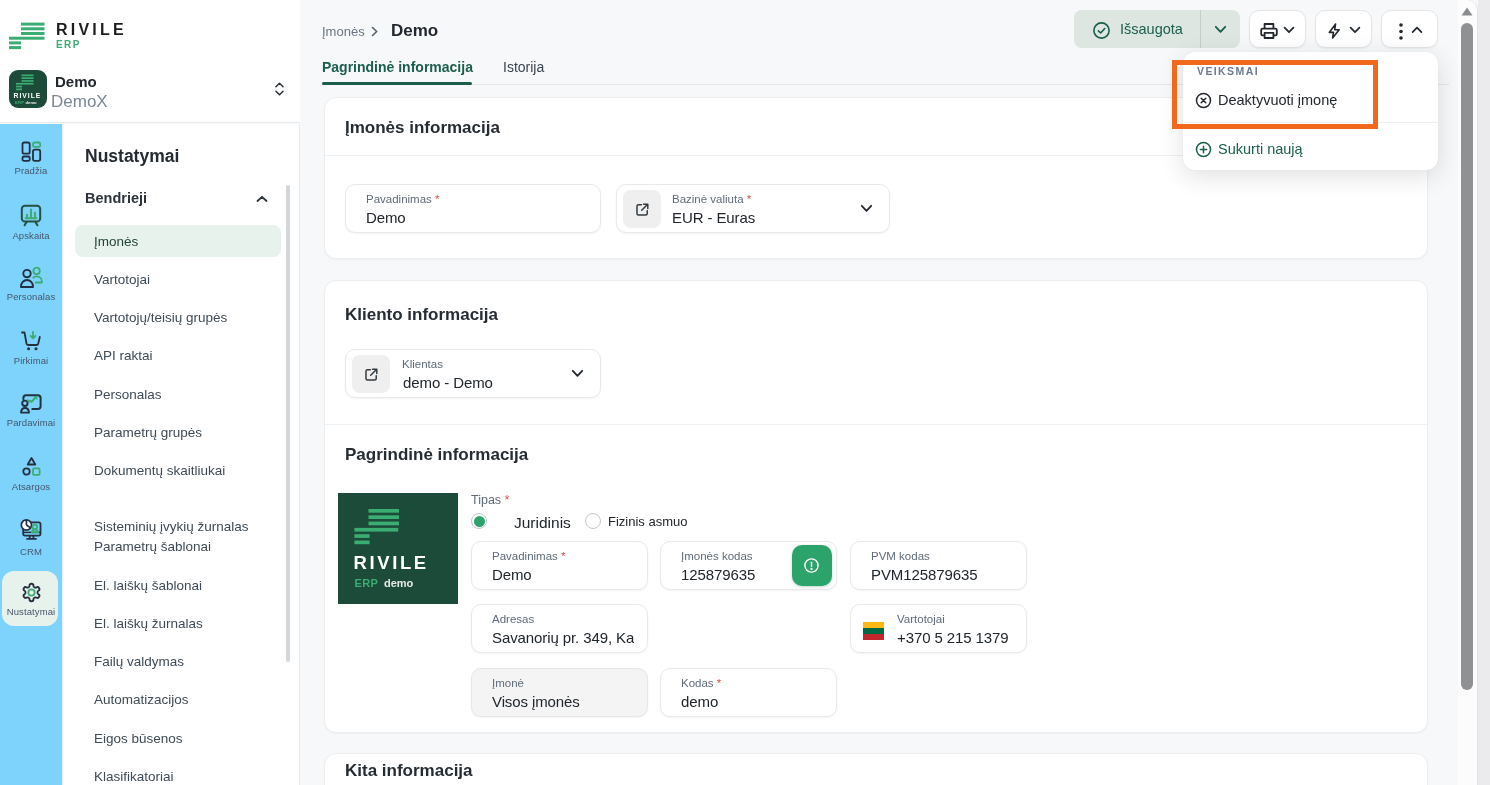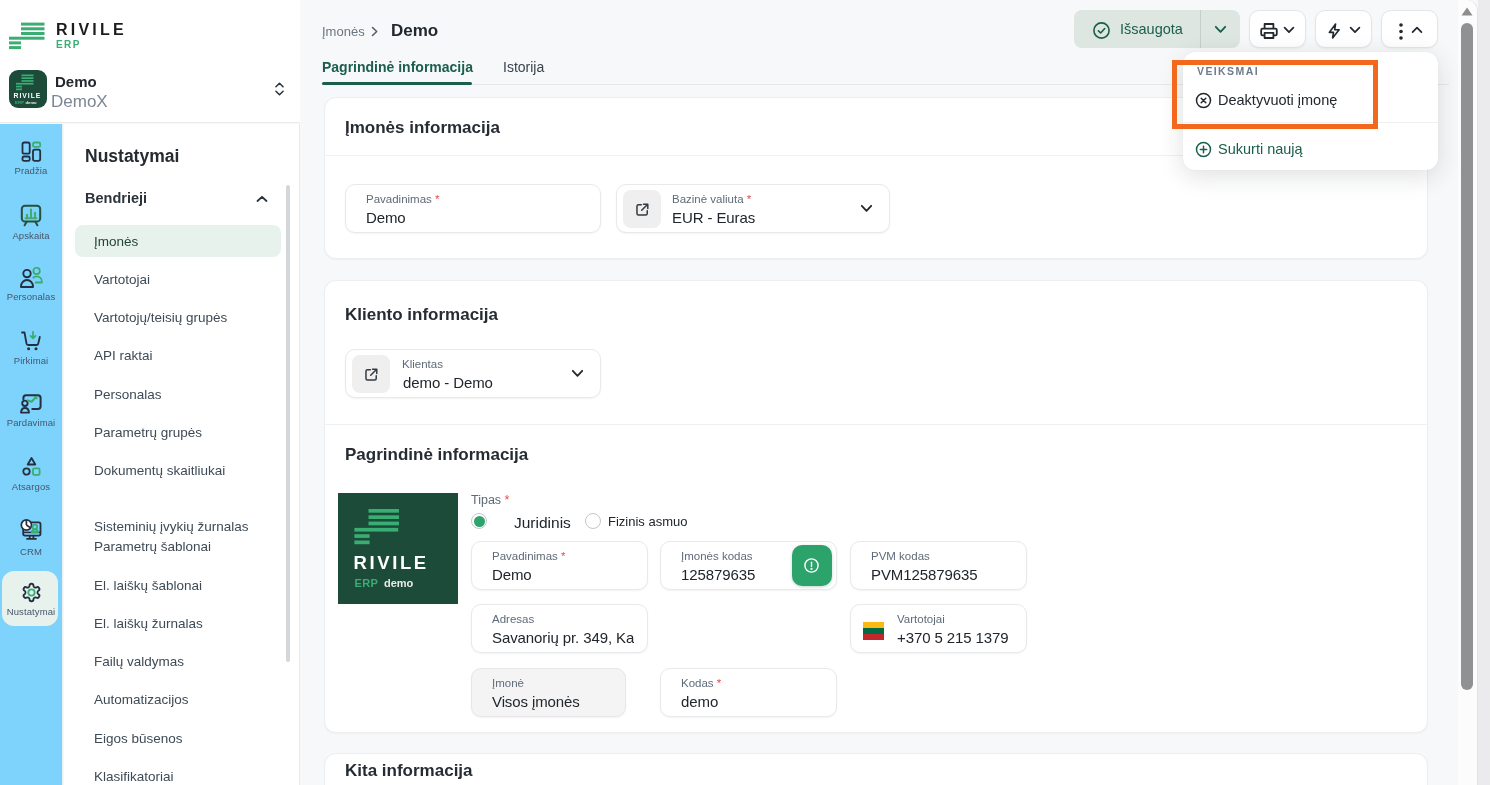--- a/index.html
+++ b/index.html
@@ -354,21 +354,21 @@
     <div class="field" style="left:525px;top:323px;width:177px;">
       <svg class="abs" style="left:12px;top:16.5px" width="21" height="18" viewBox="0 0 21 18">
         <rect x="0" y="0" width="21" height="6" fill="#fdb913"></rect>
         <rect x="0" y="6" width="21" height="6" fill="#006a44"></rect>
         <rect x="0" y="12" width="21" height="6" fill="#c1272d"></rect>
       </svg>
       <span class="lab" style="left:46px;">Vartotojai</span>
       <span class="val" style="left:46px;">+370 5 215 1379</span>
     </div>
 
-    <div class="field" style="left:146px;top:387px;width:155px;background:#f4f4f5;border-color:#e7e7e9;">
+    <div class="field" style="left:146px;top:387px;width:177px;background:#f4f4f5;border-color:#e7e7e9;">
       <span class="lab">Įmonė</span>
         <span class="val">Visos įmonės</span>
     </div>
     <div class="field" style="left:335px;top:387px;width:177px;">
       <span class="lab">Kodas <span class="req">*</span></span>
         <span class="val">demo</span>
     </div>
   </div>
 
   <div class="card" style="top:753px;height:60px;">

